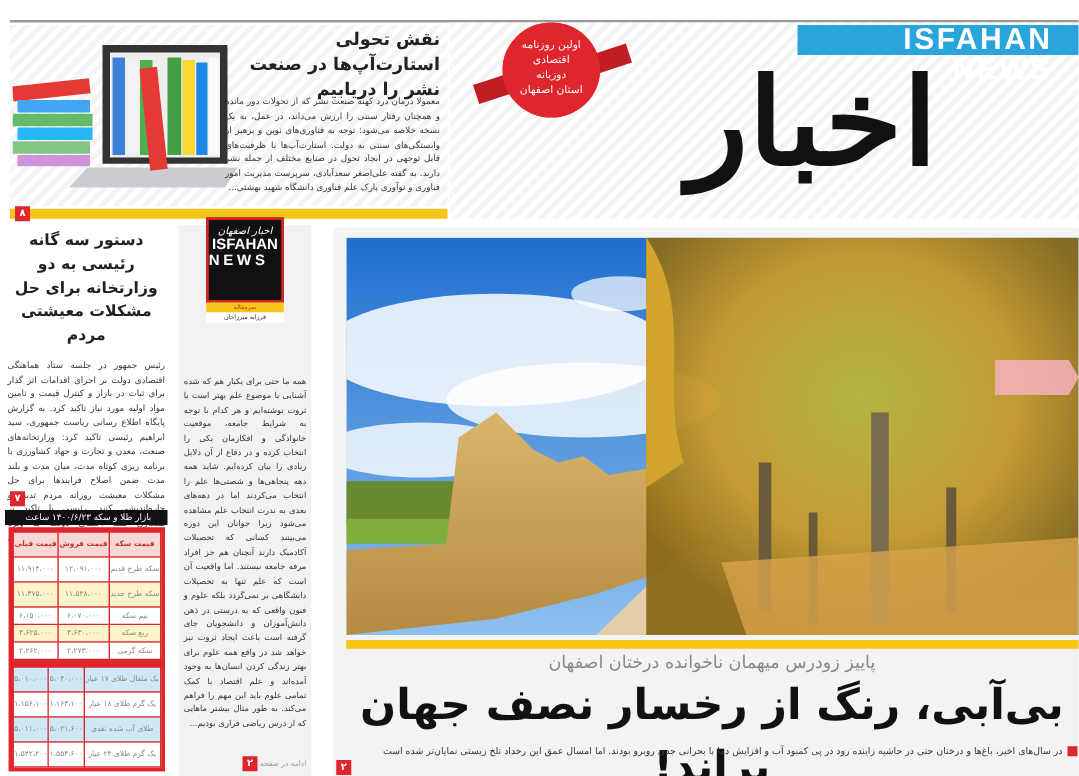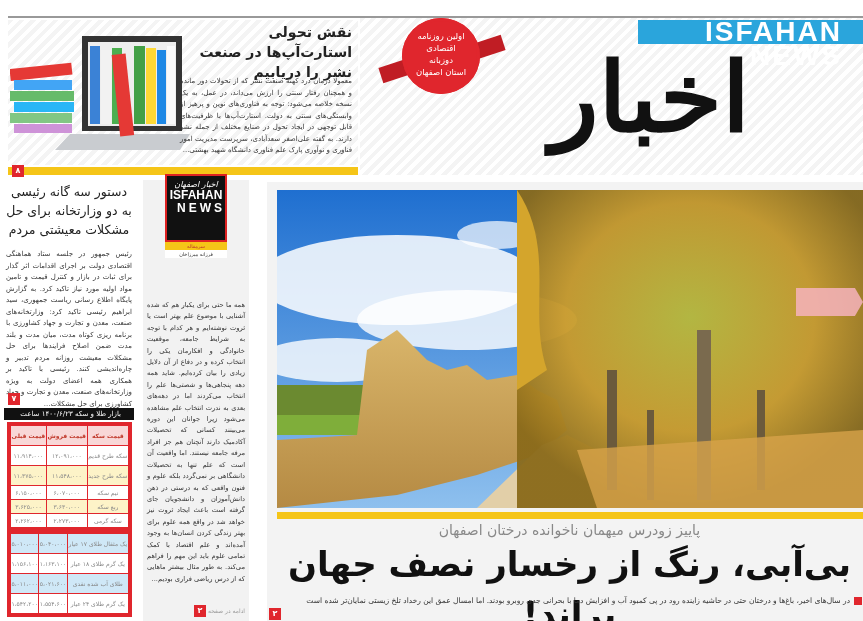--- a/index.html
+++ b/index.html
@@ -3,59 +3,59 @@
 <meta charset="utf-8">
 <style>
 *{box-sizing:border-box;margin:0;padding:0}
 html,body{width:863px;height:621px;overflow:hidden;background:#fff}
 body{position:relative;font-family:"DejaVu Sans",sans-serif;color:#222;direction:ltr}
 .hatch{background:repeating-linear-gradient(135deg,#f4f4f4 0 4px,#fff 4px 8px)}
 .topline{position:absolute;left:8px;top:16px;width:855px;height:2px;background:#999}
 
 
 #masthead{position:absolute;left:360px;top:18px;width:503px;height:157px}
-#en-banner{position:absolute;right:0;top:2px;width:225px;height:24px;background:#2aa5dc;color:#fff;font-family:"Liberation Sans",sans-serif;font-weight:bold;font-size:28px;letter-spacing:2px;line-height:24px;text-align:right;padding-right:21px}
+#en-banner{position:absolute;right:0;top:2px;width:225px;height:24px;background:#2aa5dc;color:#fff;font-family:"Liberation Sans",sans-serif;font-weight:bold;font-size:24px;letter-spacing:2px;line-height:24px;text-align:right;padding-right:21px}
 #brand-fa{position:absolute;left:80px;top:10px;width:420px;height:140px;font-family:"DejaVu Serif",serif;font-weight:bold;font-size:96px;line-height:140px;color:#111;text-align:center;direction:rtl;transform:scaleX(1.05)}
 #badge{position:absolute;left:42px;top:0;width:78px;height:76px;border-radius:50%;background:#e0262d;color:#fff;font-size:8.5px;line-height:12px;text-align:center;padding-top:12px;direction:rtl;box-shadow:0 0 0 3px #e0262d inset}
 #badge-ribbon-l{position:absolute;left:20px;top:44px;width:36px;height:16px;background:#c01d24;transform:rotate(-18deg)}
 #badge-ribbon-r{position:absolute;left:108px;top:22px;width:36px;height:16px;background:#c01d24;transform:rotate(-18deg)}
 #tagline-bar{position:absolute;left:20px;top:128px;width:395px;height:30px;background:#f5c518}
 #tagline{position:absolute;right:8px;top:2px;font-size:10px;color:#c0392b;font-weight:bold;direction:rtl}
 #dateline{position:absolute;right:6px;top:16px;font-size:6.5px;color:#333;direction:rtl}
 #price{position:absolute;left:6px;top:16px;font-size:7px;color:#333;direction:rtl}
 
 
 #teaser{position:absolute;left:8px;top:20px;width:350px;height:145px}
 #teaser-img{position:absolute;left:2px;top:6px;width:180px;height:125px}
 #teaser-title{position:absolute;right:6px;top:2px;width:160px;font-size:14px;font-weight:bold;line-height:20px;direction:rtl;text-align:right}
 #teaser-body{position:absolute;right:6px;top:56px;width:172px;font-size:7px;line-height:11.5px;color:#333;direction:rtl;text-align:justify}
 #teaser-bar{position:absolute;left:0;top:147px;width:350px;height:8px;background:#f5c518}
 .pgnum{display:inline-block;background:#e0262d;color:#fff;font-size:8px;font-weight:bold;width:12px;height:12px;line-height:12px;text-align:center}
 #teaser-pg{position:absolute;left:4px;top:145px}
 
 
 #leftcol{position:absolute;left:4px;top:180px;width:130px;height:441px}
-#left-title{font-size:12.5px;font-weight:normal;line-height:19px;text-align:center;direction:rtl;margin-top:2px}
+#left-title{font-size:12.5px;font-weight:bold;line-height:19px;text-align:center;direction:rtl;margin-top:2px}
 #left-body{font-size:7px;line-height:11.5px;color:#333;direction:rtl;text-align:justify;margin-top:10px;padding:0 2px}
 #gold-head{position:absolute;left:0;top:228px;width:130px;height:12px;background:#111;color:#fff;font-size:7px;line-height:12px;text-align:right;padding-right:13px;direction:rtl}
 #gold-table{position:absolute;left:3px;top:242px;width:125px;border:3px solid #e0262d;background:#e0262d}
 .gt{width:100%;border-collapse:collapse;direction:rtl;font-size:6px}
 .gt th{background:#f8d7d7;color:#c0392b;height:20px;border:1px solid #e0262d;font-weight:bold}
 .gt td{border:1px solid #e0262d;height:20px;text-align:center;color:#888;background:#fff}
 .gt tr.y td{background:#fdf3c8}
 .gt tr.b td{background:#cfe8f7}
 .gt tr.s td{height:14px}
 .gt-gap{height:5px;background:#e0262d}
 
 
 #edcol{position:absolute;left:143px;top:180px;width:106px;height:441px;background:#f2f2f2}
 #ed-logo{position:absolute;left:22px;top:-6px;width:62px;height:68px;background:#111;border:2px solid #d22}
 #ed-logo-fa{color:#fff;font-size:8px;text-align:center;direction:rtl;margin-top:4px;font-style:italic}
 #ed-logo-en1{color:#fff;font-family:"Liberation Sans",sans-serif;font-weight:bold;font-size:12px;text-align:center;line-height:13px;margin-top:0}
-#ed-logo-en2{color:#fff;font-family:"Liberation Sans",sans-serif;font-weight:bold;font-size:12px;text-align:right;letter-spacing:3px;line-height:13px}
+#ed-logo-en2{color:#fff;font-family:"Liberation Sans",sans-serif;font-weight:bold;font-size:12px;text-align:left;letter-spacing:3px;line-height:13px}
 #ed-kicker{position:absolute;left:22px;top:62px;width:62px;height:8px;background:#f5c518;color:#c0392b;font-size:5px;text-align:center;line-height:8px;direction:rtl}
 #ed-author{position:absolute;left:22px;top:70px;width:62px;height:8px;background:#fff;color:#333;font-size:5px;text-align:center;line-height:8px;direction:rtl}
 #ed-title{position:absolute;left:4px;top:82px;width:98px;font-size:11.5px;font-weight:bold;line-height:17px;text-align:center;direction:rtl}
 #ed-body{position:absolute;left:4px;top:120px;width:98px;font-size:6.7px;line-height:11.4px;color:#333;direction:rtl;text-align:justify}
 #ed-cont{position:absolute;left:4px;top:425px;width:98px;font-size:6px;color:#999;direction:rtl}
 
 
 #main{position:absolute;left:267px;top:182px;width:605px;height:439px;background:#f3f3f3}
 #photo{position:absolute;left:10px;top:8px;width:586px;height:318px;overflow:hidden}
 #photo svg{display:block}

